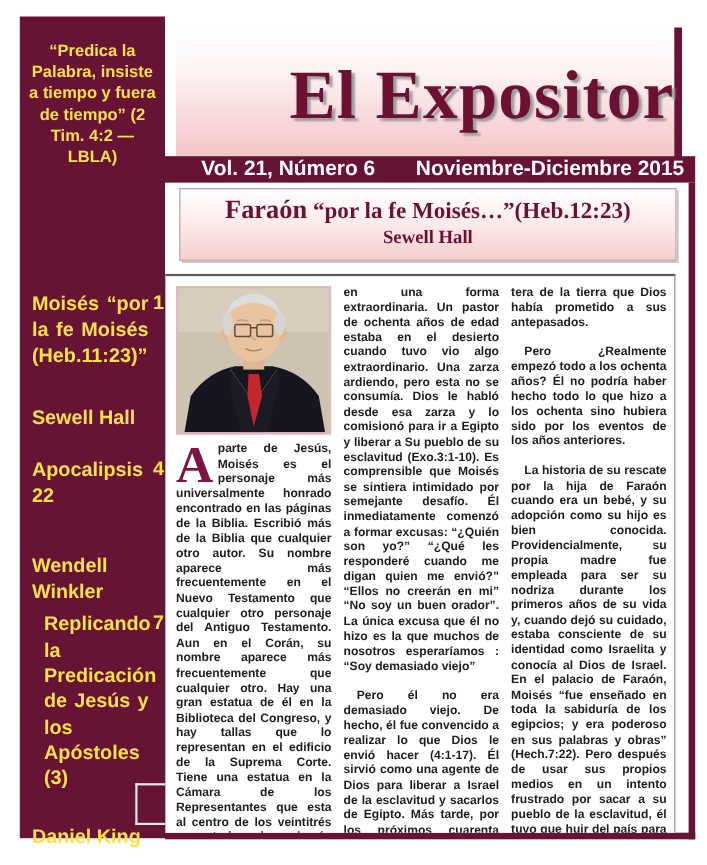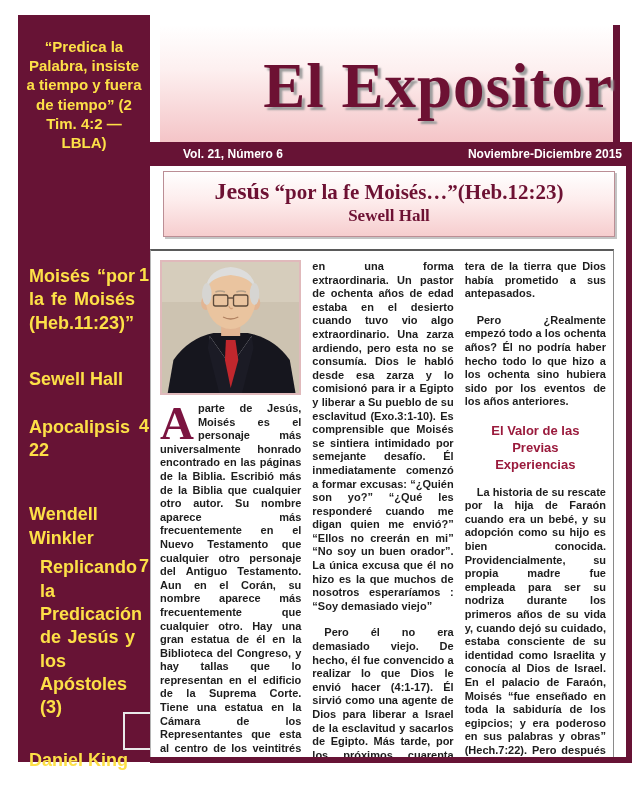--- a/index.html
+++ b/index.html
@@ -26,21 +26,21 @@
   
   .masthead{position:absolute;left:160px;top:25px;width:453px;height:126px;
             background:linear-gradient(180deg,#ffffff 0%,#fdf0f0 35%,#f3bfc2 100%);
             border-right:7px solid #671335;text-align:right;}
   .masthead h1{margin:0;line-height:122px;font-family:"Liberation Serif",serif;
                font-weight:bold;font-size:63px;color:#6d1133;letter-spacing:1px;
                text-shadow:3px 3px 2px #9c9c9c;}
 
   
   .volbar{position:absolute;left:150px;top:142px;width:482px;height:24px;background:#671335;
-          color:#ffffff;font-size:12px;font-weight:bold;display:flex;
+          color:#ffffff;font-size:19px;font-weight:bold;display:flex;
           justify-content:space-between;align-items:center;
           padding:0 10px 0 33px;box-sizing:border-box;}
 
   
   .titlebox{position:absolute;left:163px;top:171px;width:450px;height:64px;
             background:linear-gradient(180deg,#ffffff 0%,#fdecec 45%,#f6cdce 100%);
             border:1px solid #bb8e95;box-shadow:2px 2px 0 #c4c4c4;text-align:center;
             color:#6d1133;font-family:"Liberation Serif",serif;font-weight:bold;}
   .titlebox .line1{margin-top:6px;font-size:21px;}
   .titlebox .lead{font-size:24px;}
@@ -103,21 +103,21 @@
   <div class="masthead">
     <h1>El Expositor</h1>
   </div>
 
   <div class="volbar">
     <span>Vol. 21, Número 6</span>
     <span>Noviembre-Diciembre 2015</span>
   </div>
 
   <div class="titlebox">
-    <div class="line1"><span class="lead">Jesús</span><span> “por la fe Moisés…”(Heb.12:23)</span></div>
+    <div class="line1"><span class="lead">Faraón</span><span> “por la fe Moisés…”(Heb.12:23)</span></div>
     <div class="line2">Sewell Hall</div>
   </div>
 
   <div class="frame-right"></div>
   <div class="frame-bottom"></div>
   <div class="corner-box"></div>
 
   <div class="content">
 
     <div class="col">
@@ -150,18 +150,17 @@
     </div>
 
     <div class="col">
       <p>en una forma extraordinaria. Un pastor de ochenta años de edad estaba en el desierto cuando tuvo vio algo extraordinario. Una zarza ardiendo, pero esta no se consumía. Dios le habló desde esa zarza y lo comisionó para ir a Egipto y liberar a Su pueblo de su esclavitud (Exo.3:1-10). Es comprensible que Moisés se sintiera intimidado por semejante desafío. Él inmediatamente comenzó a formar excusas: “¿Quién son yo?” “¿Qué les responderé cuando me digan quien me envió?” “Ellos no creerán en mi” “No soy un buen orador”. La única excusa que él no hizo es la que muchos de nosotros esperaríamos : “Soy demasiado viejo”</p>
       <p class="indent">Pero él no era demasiado viejo. De hecho, él fue convencido a realizar lo que Dios le envió hacer (4:1-17). Él sirvió como una agente de Dios para liberar a Israel de la esclavitud y sacarlos de Egipto. Más tarde, por los próximos cuarenta años, él condujo aproximadamente a dos millones de personas a través de ese mismo desierto donde había encontrado a Dios hasta la fron-</p>
     </div>
 
     <div class="col">
       <p>tera de la tierra que Dios había prometido a sus antepasados.</p>
       <p class="indent">Pero ¿Realmente empezó todo a los ochenta años?  Él no podría haber hecho todo lo que hizo a los ochenta sino hubiera sido por los eventos de los años anteriores.</p>
-      <div class="subhead">El Valor de las Previas Experiencias</div>
       <p class="indent">La historia de su rescate por la hija de Faraón cuando era un bebé, y su adopción como su hijo es bien conocida. Providencialmente, su propia madre fue empleada para ser su nodriza durante los primeros años de su vida y, cuando dejó su cuidado, estaba consciente de su identidad como Israelita y conocía al Dios de Israel. En el palacio de Faraón, Moisés “fue enseñado en toda la sabiduría de los egipcios; y era poderoso en sus palabras y obras” (Hech.7:22).  Pero después de usar sus propios medios en un intento frustrado por sacar a su pueblo de la esclavitud, él tuvo que huir del país para escapar de la ira de Faraón; y él pasó los próxi-</p>
     </div>
 
   </div>
 </div>
 
 </body></html>

